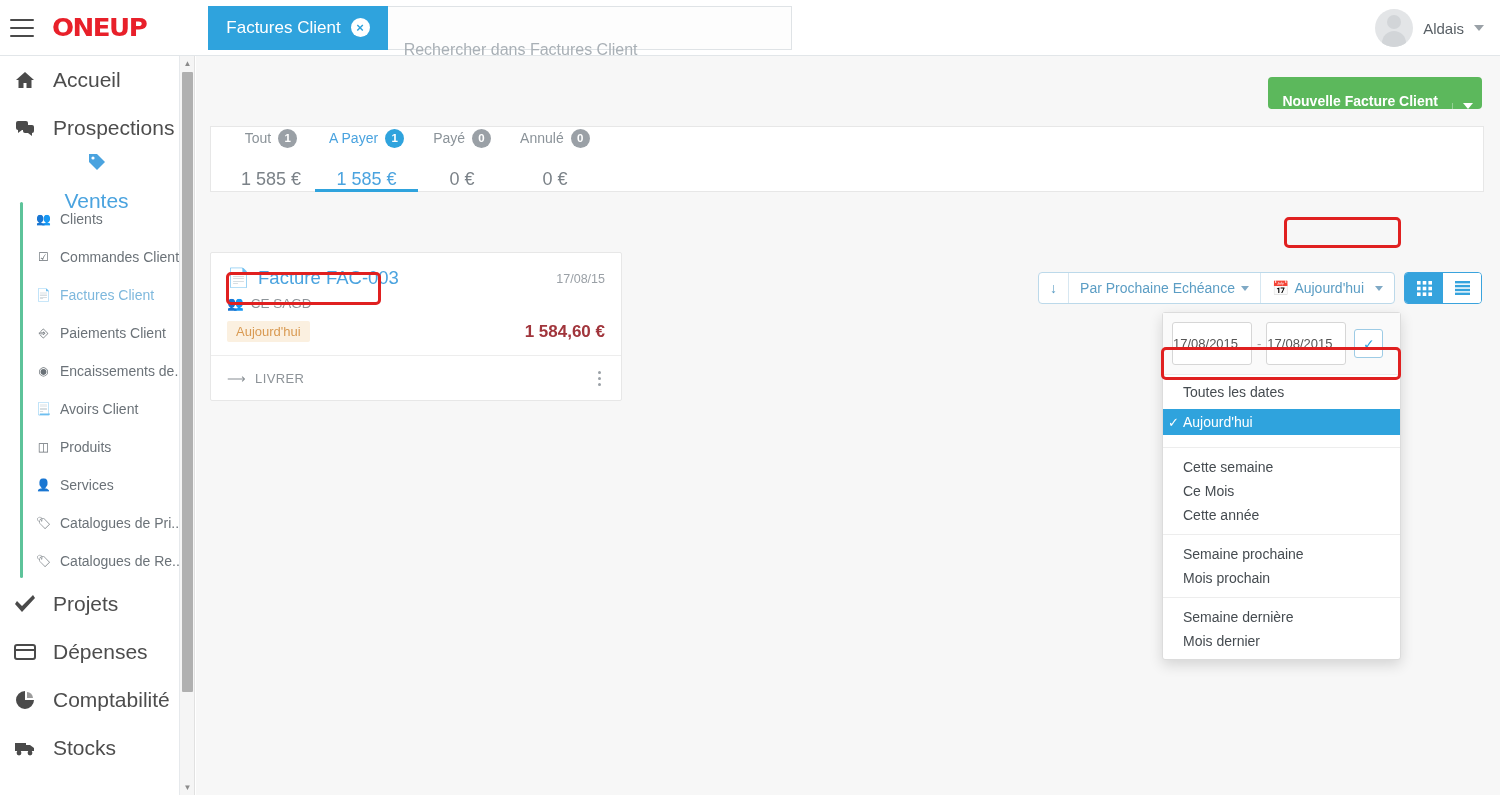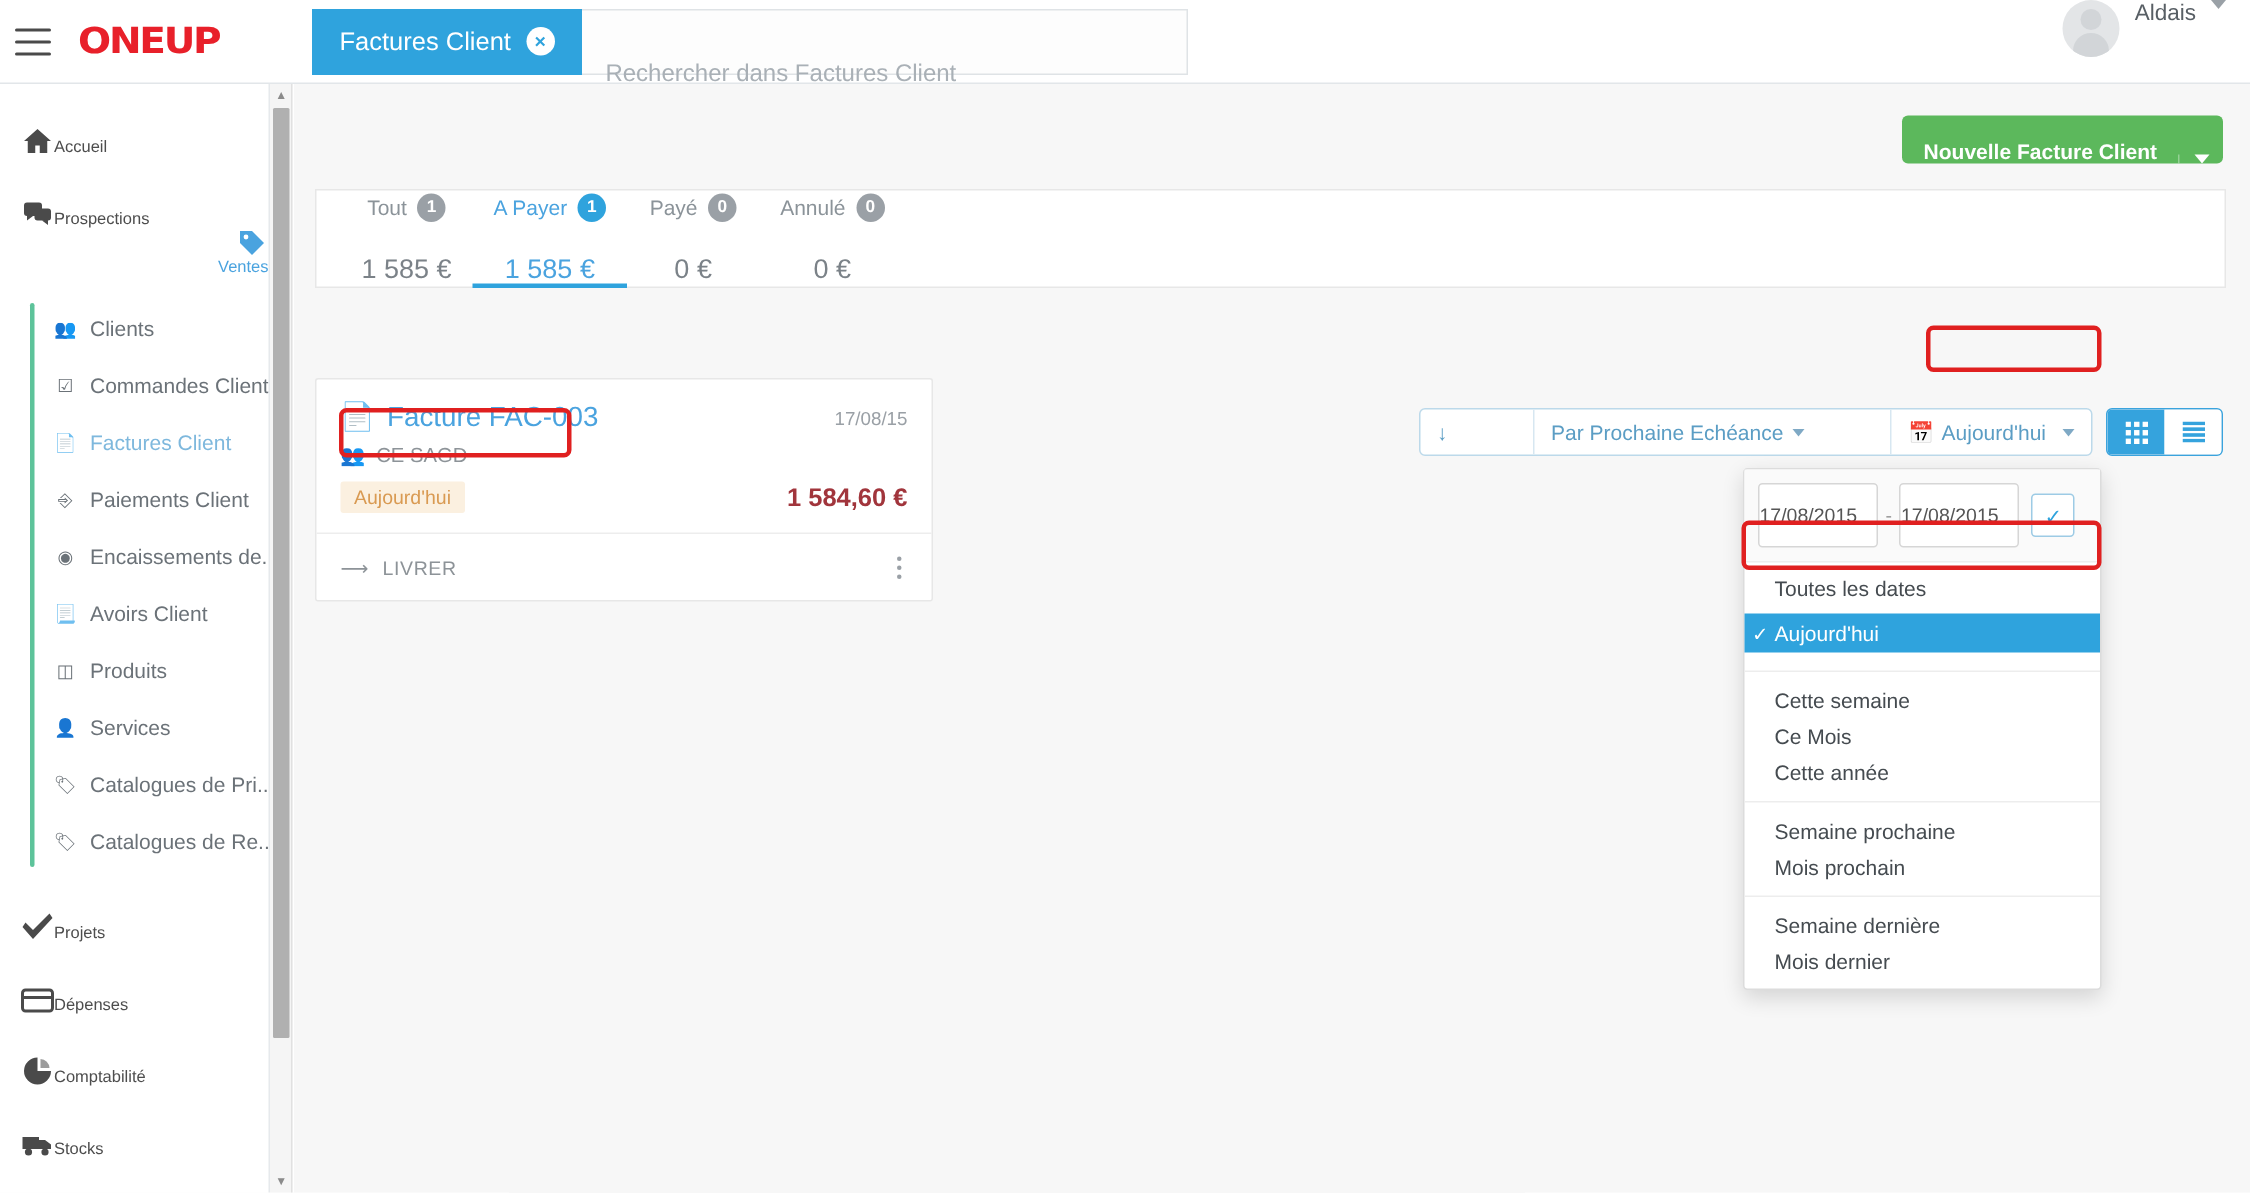--- a/index.html
+++ b/index.html
@@ -57,21 +57,21 @@
   .searchbox input {
     border: none; outline: none; background: transparent;
     font-size: 16px; color: #555; width: 100%;
     font-family: "Liberation Sans", sans-serif;
     margin-top: 44px;
   }
   .searchbox input::placeholder { color: #a9b0b6; }
 
   .user-area {
     position: absolute; right: 16px; top: 0; height: 56px;
-    display: flex; align-items: flex-start; gap: 10px;
+    display: flex; align-items: center; gap: 10px;
     cursor: pointer;
   }
   .avatar {
     width: 38px; height: 38px; border-radius: 50%;
     background: #e3e5e7; position: relative; overflow: hidden;
   }
   .avatar::before {
     content: ""; position: absolute; left: 50%; top: 6px;
     transform: translateX(-50%);
     width: 14px; height: 14px; border-radius: 50%; background: #d2d5d8;
@@ -90,23 +90,23 @@
 
   
   .sidebar {
     position: absolute; top: 56px; left: 0;
     width: 180px; height: 739px;
     background: #ffffff;
     border-right: 1px solid #e6e9ec;
     overflow: hidden;
   }
   .nav-item {
-    display: flex; align-items: flex-end;
-    height: 48px; padding-left: 14px; gap: 0;
-    color: #4d4d4d; font-size: 11px;
+    display: flex; align-items: center;
+    height: 48px; padding-left: 14px; gap: 17px;
+    color: #4d4d4d; font-size: 21px;
     cursor: pointer;
   }
   .nav-item.active { color: #4aa3df; flex-direction: column; }
   .nav-ico {
     width: 22px; display: flex; align-items: center; justify-content: center;
     flex-shrink: 0;
   }
   .nav-ico svg { display: block; }
 
   .subnav {
@@ -220,21 +220,21 @@
   .ctl-group {
     display: flex; align-items: stretch; height: 32px;
     border: 1px solid #bcd9ea; border-radius: 4px;
     background: #ffffff; overflow: hidden;
   }
   .ctl-btn {
     display: flex; align-items: center; justify-content: center;
     padding: 0 11px; color: #5b9dc4; font-size: 14px;
     cursor: pointer; white-space: nowrap;
   }
-  .ctl-btn + .ctl-btn { border-left: 1px solid #d7e7f1; margin-left: 46px; }
+  .ctl-btn + .ctl-btn { border-left: 1px solid #d7e7f1; }
   .ctl-btn .cv {
     margin-left: 6px; width: 0; height: 0;
     border-left: 4px solid transparent; border-right: 4px solid transparent;
     border-top: 5px solid #7fa9c5;
   }
   .ctl-btn.date-filter { gap: 5px; }
 
   .viewgroup {
     display: flex; align-items: stretch; height: 32px;
     border: 1px solid #3aa3dd; border-radius: 4px; overflow: hidden;

